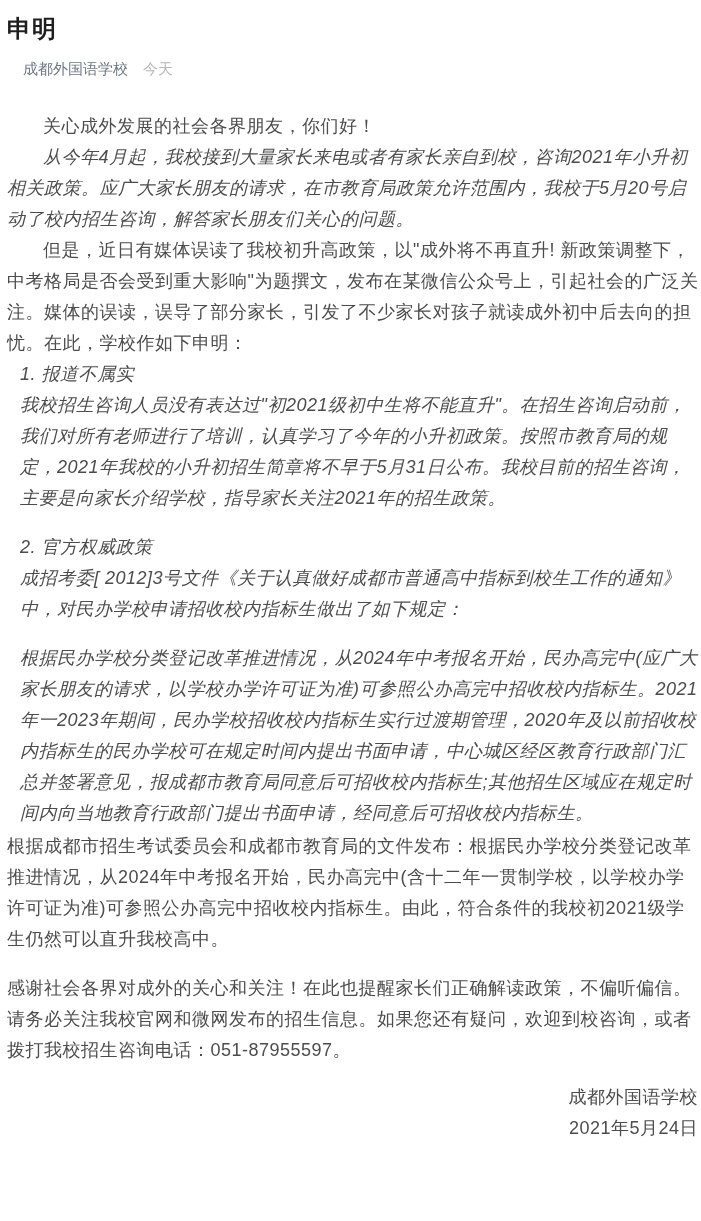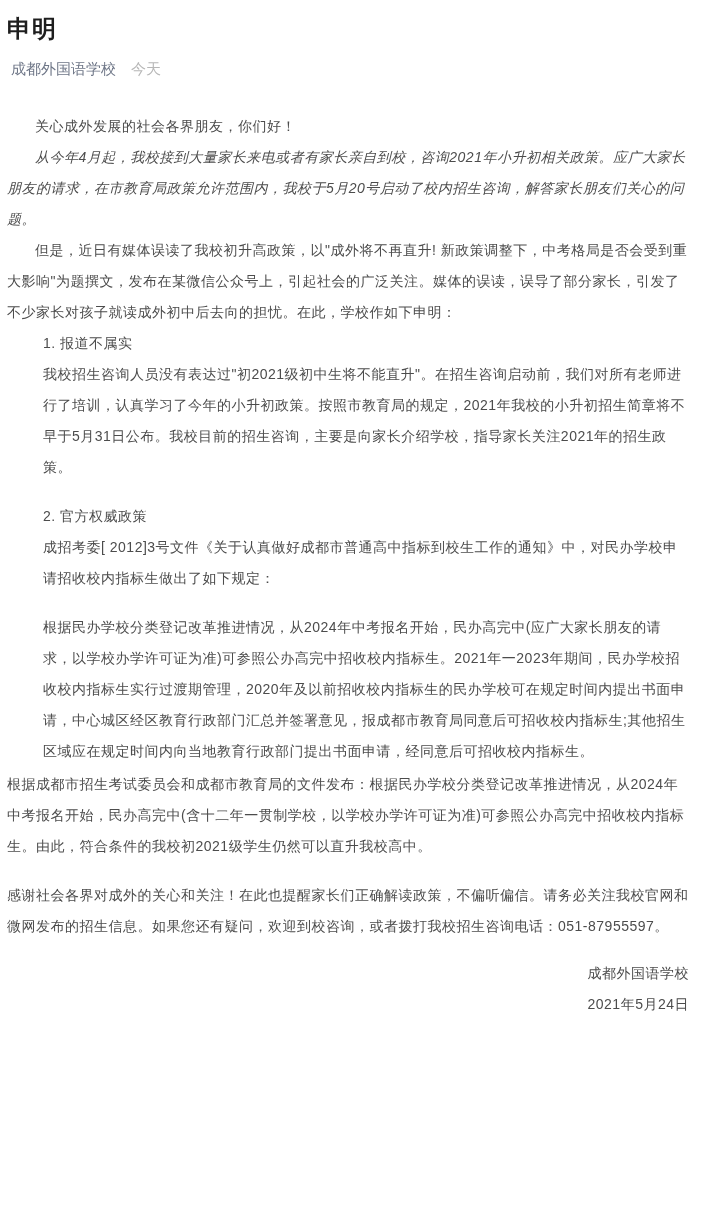--- a/index.html
+++ b/index.html
@@ -1,25 +1,25 @@
 <!DOCTYPE html>
 <html><head>
 <meta charset="utf-8">
 <style>
   html,body{margin:0;padding:0;background:#ffffff;}
   body{width:701px;font-family:"Liberation Sans","DejaVu Sans",sans-serif;}
-  .page{box-sizing:border-box;width:701px;min-height:1221px;padding:12px 11px 14px 7px;background:#ffffff;}
+  .page{box-sizing:border-box;width:701px;min-height:1221px;padding:12px 2px 14px 7px;background:#ffffff;}
   .title{font-size:24px;line-height:30px;font-weight:700;color:#1e1e1e;margin:2px 0 14px 0;letter-spacing:1px;}
-  .byline{font-size:15px;line-height:21px;margin:0 0 32px 4px;white-space:nowrap;}
+  .byline{font-size:15px;line-height:21px;margin:0 0 32px 16px;white-space:nowrap;}
   .account{color:#6e7687;margin-right:15px;cursor:pointer;}
   .pubdate{color:#b7b7b7;}
-  .content{font-size:14px;line-height:31px;color:#4c4c4c;letter-spacing:0.5px;}
+  .content{font-size:18px;line-height:31px;color:#4c4c4c;letter-spacing:0.5px;}
   .content p{margin:0;}
   .indent{text-indent:2em;}
-  .inset{margin-left:36px;margin-right:1px;}
+  .inset{margin-left:13px;margin-right:1px;font-style:italic;}
   .mb-xl{margin-bottom:29px;}
   .mb-sm{margin-bottom:10px;font-style:italic;}
   .mb-md{margin-bottom:13px;}
   .mb-lg{margin-bottom:18px;}
   .mb-xs{margin-bottom:2px;}
   .signature{text-align:right;margin-top:16px;padding-right:1px;}
 </style>
 </head>
 <body>
 

